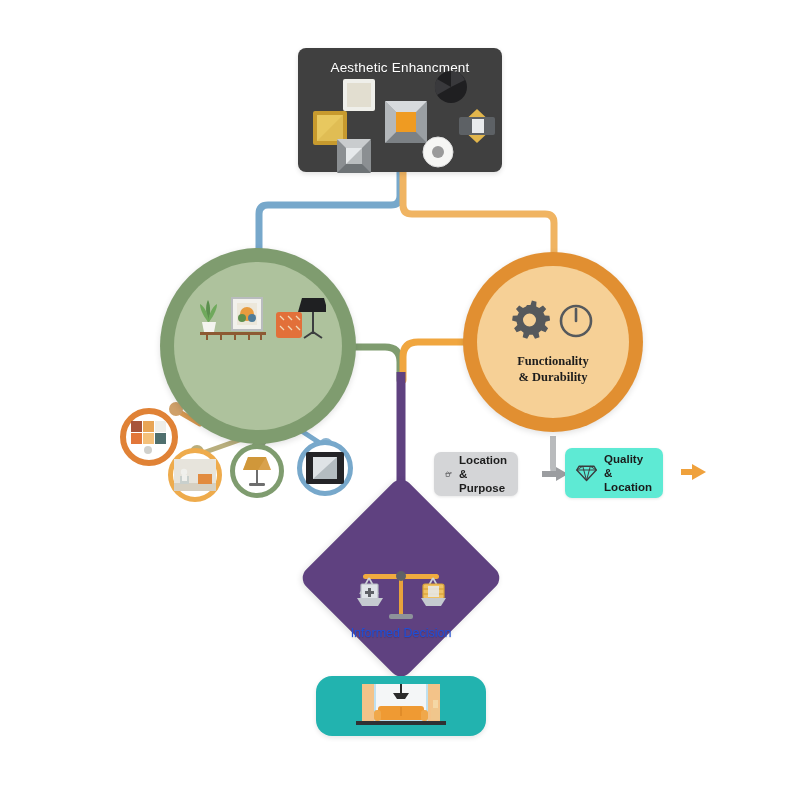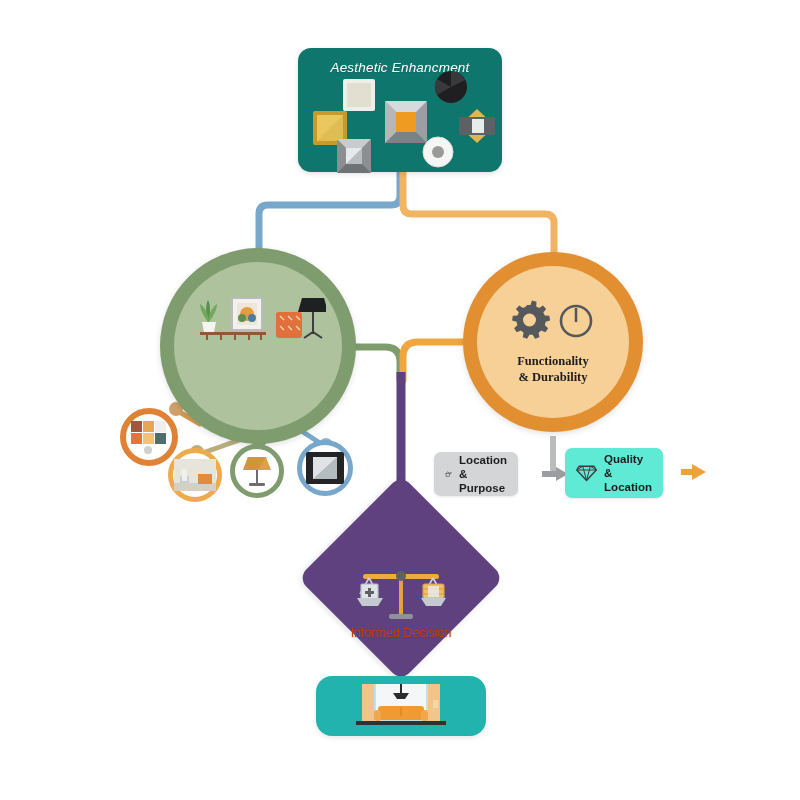--- a/index.html
+++ b/index.html
@@ -7,23 +7,22 @@
     width:800px;height:800px;overflow:hidden;
     font-family:"Liberation Sans","DejaVu Sans",sans-serif;
     position:relative;
   }
   #stage{position:absolute;inset:0;width:800px;height:800px;}
   .node{position:absolute;box-sizing:border-box;}
 
   
   #aesthetic-box{
     left:298px;top:48px;width:204px;height:124px;
-    background:#0f766e;border-radius:13px;
+    background:#404040;border-radius:8px;
     box-shadow:0 2px 5px rgba(0,0,0,.12);
-    font-style:italic;
   }
   #aesthetic-box .boxtitle{
     position:absolute;left:0;right:0;top:12px;text-align:center;
     color:#ffffff;font-size:13.5px;letter-spacing:.2px;
     text-shadow:0 1px 1px rgba(0,0,0,.12);
   }
   .tile{position:absolute;}
 
   
   .bigcircle{border-radius:50%;display:flex;flex-direction:column;
@@ -76,21 +75,21 @@
     left:328px;top:505px;width:146px;height:146px;
     background:#5f4180;transform:rotate(45deg);border-radius:12px;
     box-shadow:0 2px 6px rgba(0,0,0,.12);
   }
   #informed-decision-content{
     position:absolute;left:322px;top:520px;width:158px;height:120px;
     display:flex;flex-direction:column;align-items:center;justify-content:flex-end;
     pointer-events:none;
   }
   #informed-decision-content .lbl{
-    color:#c2410c;font-size:12.5px;text-align:center;text-shadow:0 1px 1px rgba(0,0,0,.15);
+    color:#1d4ed8;font-size:12.5px;text-align:center;text-shadow:0 1px 1px rgba(0,0,0,.15);
   }
 
   
   #room-box{
     left:316px;top:676px;width:170px;height:60px;
     background:#22b3af;border-radius:16px;box-shadow:0 2px 5px rgba(0,0,0,.10);
   }
 
   svg.connectors{position:absolute;left:0;top:0;width:800px;height:800px;}
   svg.art{display:block;}

